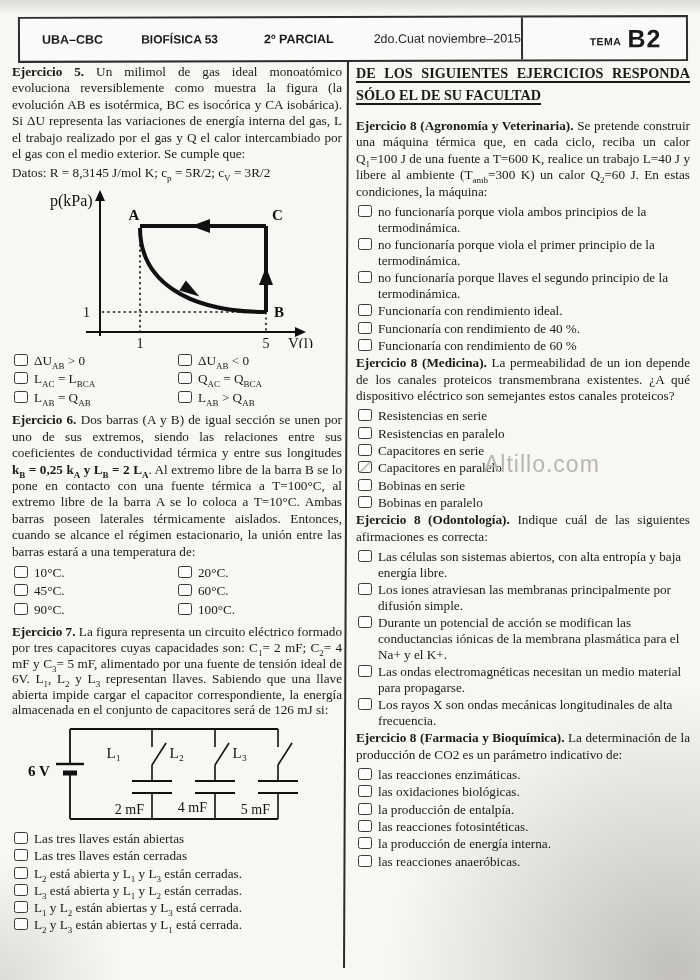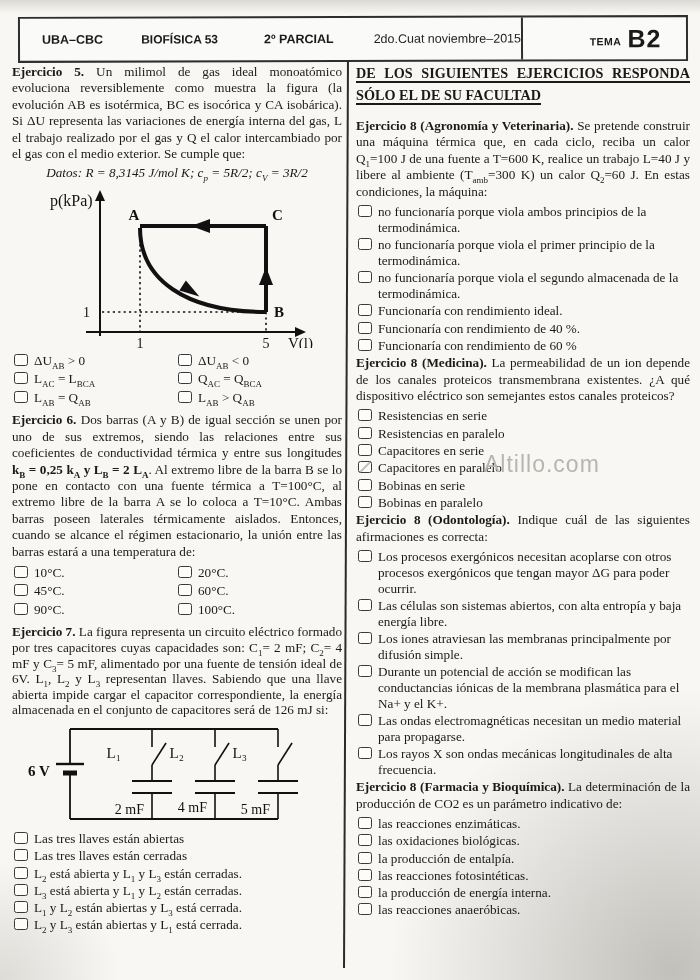--- a/index.html
+++ b/index.html
@@ -25,21 +25,21 @@
   .h-term{font-size:12.5px;margin-left:40px;color:#222;}
   .hdr-right{flex:1;display:flex;align-items:center;justify-content:center;gap:6px;padding-left:42px;}
   .h-tema{font-size:10.5px;font-weight:bold;letter-spacing:.5px;margin-top:6px;}
   .h-tema-val{font-size:25px;font-weight:bold;letter-spacing:1px;}
   
   .divider{position:absolute;left:345px;top:60px;width:2px;height:908px;background:#2b2b2b;transform:rotate(.25deg);}
   .col-left{position:absolute;left:12px;top:64px;width:330px;}
   .col-right{position:absolute;left:356px;top:62px;width:334px;}
   p.ex{font-size:13.2px;line-height:16.4px;text-align:justify;margin:0 0 3px 0;}
   p.ex b{font-weight:bold;}
-  .datos{font-style:italic;font-size:13.2px;line-height:16.5px;margin:0;text-align:center;}
+  .datos{font-size:13.2px;line-height:16.5px;margin:0;}
   sub{font-size:9px;line-height:0;}
   
   .opt-grid{display:grid;grid-template-columns:1fr 1fr;row-gap:2.5px;margin:5px 0 7px 2px;font-family:Liberation Serif, serif;}
   .opt,.opt-h{font-size:13.2px;line-height:15.8px;}
   .opt-list{margin:4px 0 0 2px;}
   .opt-list .opt{margin:1.5px 0;}
   .opt-h{padding-left:20px;text-indent:-20px;margin:1.5px 0;}
   .cb{display:inline-block;width:12px;height:10px;border:1.4px solid #3a3a3a;border-radius:2.5px;
       margin-right:6px;vertical-align:-1px;background:#fcfcfa;}
   .cb.faint{background:linear-gradient(135deg,#fcfcfa 42%,#c3c3bd 47%,#c3c3bd 55%,#fcfcfa 60%);}
@@ -178,39 +178,38 @@
 </div>
 
 <div class="col-right">
 
   <p class="notice">DE LOS SIGUIENTES EJERCICIOS RESPONDA SÓLO EL DE SU FACULTAD</p>
 
   <p class="ex"><b>Ejercicio 8 (Agronomía y Veterinaria).</b> <span>Se pretende construir una máquina térmica que, en cada ciclo, reciba un calor Q<sub>1</sub>=100 J de una fuente a T=600 K, realice un trabajo L=40 J y libere al ambiente (T<sub>amb</sub>=300 K) un calor Q<sub>2</sub>=60 J. En estas condiciones, la máquina:</span></p>
   <div class="opt-list">
     <div class="opt-h"><span class="cb"></span><span>no funcionaría porque viola ambos principios de la termodinámica.</span></div>
     <div class="opt-h"><span class="cb"></span><span>no funcionaría porque viola el primer principio de la termodinámica.</span></div>
-    <div class="opt-h"><span class="cb"></span><span>no funcionaría porque viola el segundo almacenada de la termodinámica.</span></div>
+    <div class="opt-h"><span class="cb"></span><span>no funcionaría porque llaves el segundo principio de la termodinámica.</span></div>
     <div class="opt-h"><span class="cb"></span><span>Funcionaría con rendimiento ideal.</span></div>
     <div class="opt-h"><span class="cb"></span><span>Funcionaría con rendimiento de 40 %.</span></div>
     <div class="opt-h"><span class="cb"></span><span>Funcionaría con rendimiento de 60 %</span></div>
   </div>
 
   <p class="ex rsec"><b>Ejercicio 8 (Medicina).</b> <span>La permeabilidad de un ion depende de los canales proteicos transmembrana existentes. ¿A qué dispositivo eléctrico son semejantes estos canales proteicos?</span></p>
   <div class="opt-list">
     <div class="opt-h"><span class="cb"></span><span>Resistencias en serie</span></div>
     <div class="opt-h"><span class="cb"></span><span>Resistencias en paralelo</span></div>
     <div class="opt-h"><span class="cb"></span><span>Capacitores en serie</span></div>
     <div class="opt-h"><span class="cb faint"></span><span>Capacitores en paralelo</span></div>
     <div class="opt-h"><span class="cb"></span><span>Bobinas en serie</span></div>
     <div class="opt-h"><span class="cb"></span><span>Bobinas en paralelo</span></div>
   </div>
 
   <p class="ex rsec"><b>Ejercicio 8 (Odontología).</b> <span>Indique cuál de las siguientes afirmaciones es correcta:</span></p>
   <div class="opt-list">
-    <div class="opt-h"><span class="cb"></span><span>Los procesos exergónicos necesitan acoplarse con otros procesos exergónicos que tengan mayor ΔG para poder ocurrir.</span></div>
     <div class="opt-h"><span class="cb"></span><span>Las células son sistemas abiertos,  con alta entropía y baja energía libre.</span></div>
     <div class="opt-h"><span class="cb"></span><span>Los iones atraviesan las membranas principalmente por difusión simple.</span></div>
     <div class="opt-h"><span class="cb"></span><span>Durante un potencial de acción se modifican las conductancias iónicas de la membrana plasmática para el Na+ y el K+.</span></div>
     <div class="opt-h"><span class="cb"></span><span>Las ondas electromagnéticas necesitan un medio material para propagarse.</span></div>
     <div class="opt-h"><span class="cb"></span><span>Los rayos X son ondas mecánicas longitudinales de alta frecuencia.</span></div>
   </div>
 
   <p class="ex rsec"><b>Ejercicio 8 (Farmacia y Bioquímica).</b> <span>La determinación de la producción de CO2 es un parámetro indicativo de:</span></p>
   <div class="opt-list">
     <div class="opt-h"><span class="cb"></span><span>las reacciones enzimáticas.</span></div>

